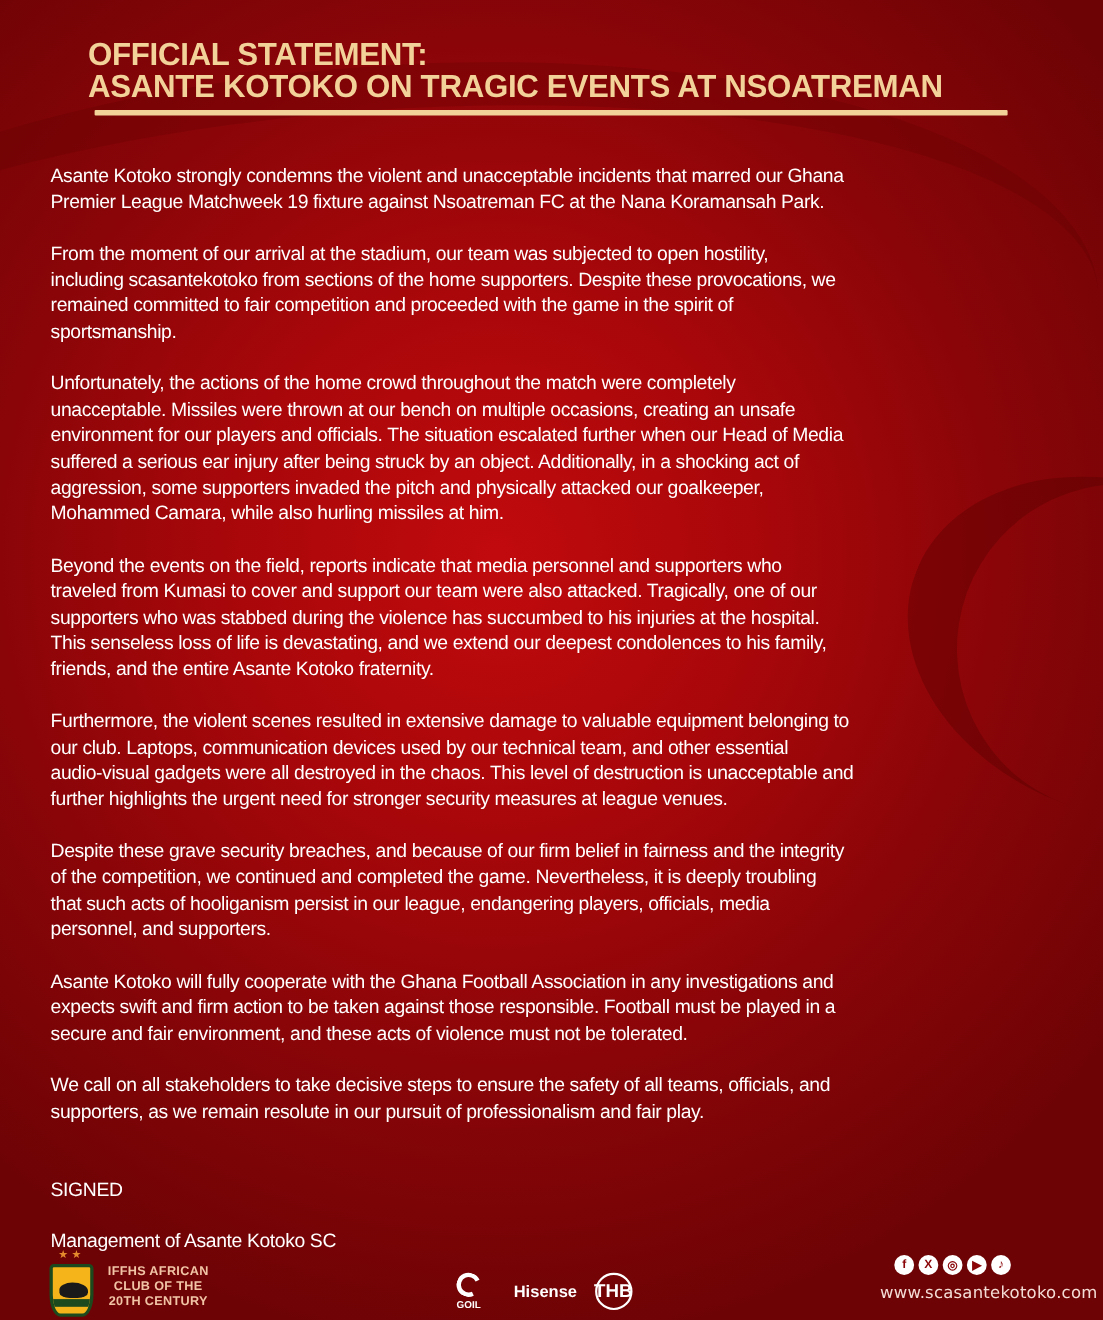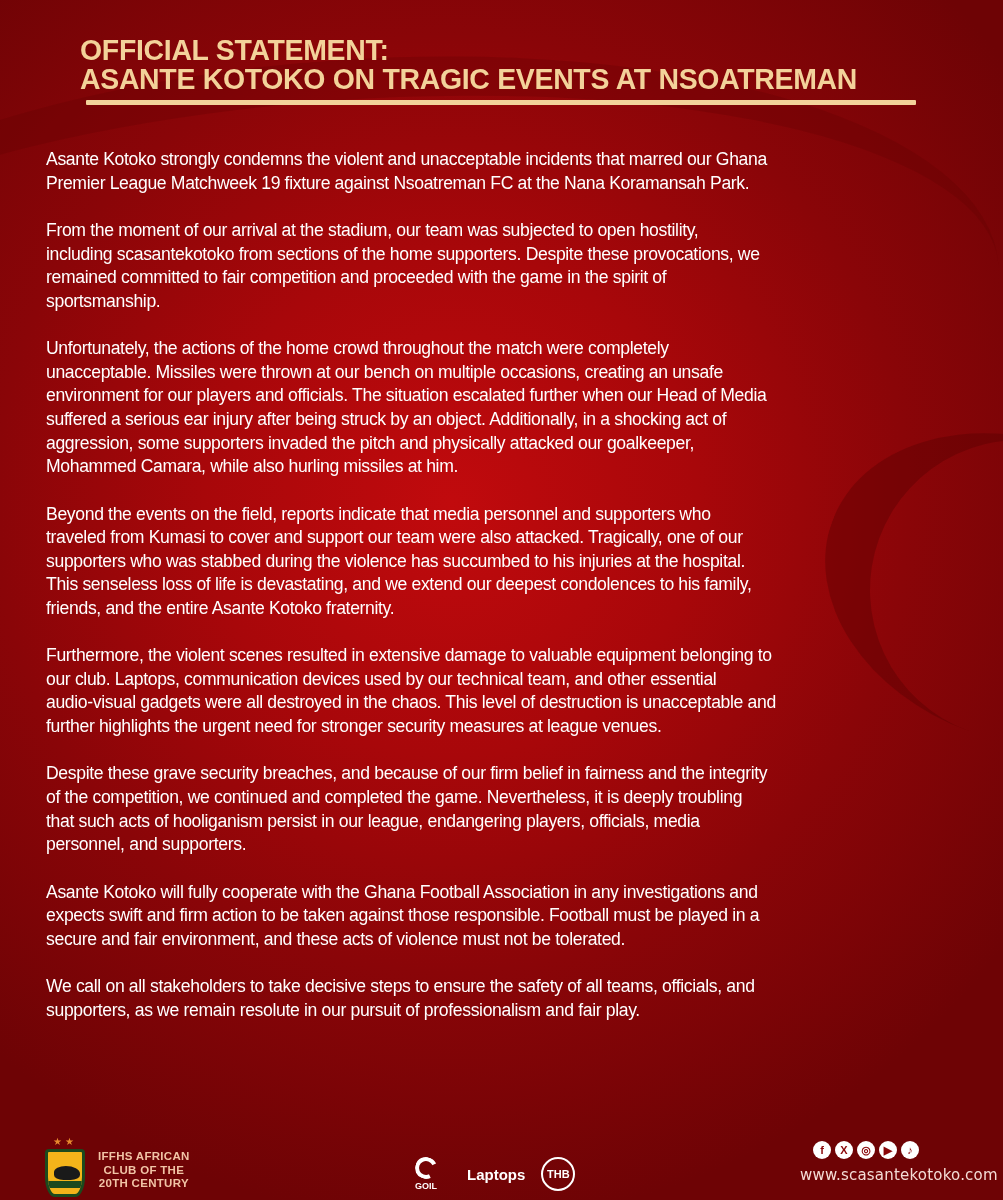--- a/index.html
+++ b/index.html
@@ -57,21 +57,21 @@
   .ifffs div { white-space: nowrap; text-align: center; }
 
   .sponsors { position: absolute; left: 415px; top: 1157px; display: flex; align-items: center; gap: 16px; }
   .goil { display: flex; flex-direction: column; width: 36px; }
   .goil .g { width: 22px; height: 22px; border-radius: 50%; border: 4px solid #fff; border-right-color: transparent; transform: rotate(20deg); }
   .goil span { font-family: "Liberation Sans", sans-serif; font-weight: 700; font-size: 9px; color: #fff; margin-top: 2px; }
   .hisense { font-family: "Liberation Sans", sans-serif; font-weight: 700; font-size: 15px; color: #fff; }
   .thb {
     width: 34px; height: 34px; border-radius: 50%; border: 2px solid #fff;
     display: flex; align-items: center; justify-content: center;
-    font-family: "Liberation Sans", sans-serif; font-weight: 700; font-size: 11px; color: #fff;
+    font-family: "Liberation Sans", sans-serif; font-weight: 700; font-size: 17px; color: #fff;
   }
 
   .social { position: absolute; left: 813px; top: 1141px; display: flex; gap: 4px; }
   .social span {
     width: 18px; height: 18px; border-radius: 50%; background: #ffffff; color: #8a0508;
     font-family: "Liberation Sans", sans-serif; font-weight: 700; font-size: 11px;
     display: flex; align-items: center; justify-content: center;
   }
   .website { position: absolute; left: 800px; top: 1166px; font-family: "DejaVu Sans", sans-serif; font-size: 15px; color: #f4dcd6; letter-spacing: 0.2px; }
   .kex { position: absolute; left: 855px; top: 1182px; display: flex; align-items: flex-start; margin-top: 20px; }
@@ -115,20 +115,24 @@
 further highlights the urgent need for stronger security measures at league venues.</p>
   <p>Despite these grave security breaches, and because of our firm belief in fairness and the integrity
 of the competition, we continued and completed the game. Nevertheless, it is deeply troubling
 that such acts of hooliganism persist in our league, endangering players, officials, media
 personnel, and supporters.</p>
   <p>Asante Kotoko will fully cooperate with the Ghana Football Association in any investigations and
 expects swift and firm action to be taken against those responsible. Football must be played in a
 secure and fair environment, and these acts of violence must not be tolerated.</p>
   <p>We call on all stakeholders to take decisive steps to ensure the safety of all teams, officials, and
 supporters, as we remain resolute in our pursuit of professionalism and fair play.</p>
+  <div class="signed">
+    <div>SIGNED</div>
+    <div>Management of Asante Kotoko SC</div>
+  </div>
 </div>
 
 <div class="footer-left">
   <div class="crest-wrap">
     <div class="stars">★★</div>
     <div class="crest">
       <div class="porc"></div>
       <div class="band"></div>
     </div>
   </div>
@@ -137,21 +141,21 @@
     <div>CLUB OF THE</div>
     <div>20TH CENTURY</div>
   </div>
 </div>
 
 <div class="sponsors">
   <div class="goil">
     <div class="g"></div>
     <span>GOIL</span>
   </div>
-  <div class="hisense">Laptops</div>
+  <div class="hisense">Hisense</div>
   <div class="thb">THB</div>
 </div>
 
 <div class="social">
   <span>f</span>
   <span>X</span>
   <span>◎</span>
   <span>▶</span>
   <span>♪</span>
 </div>

